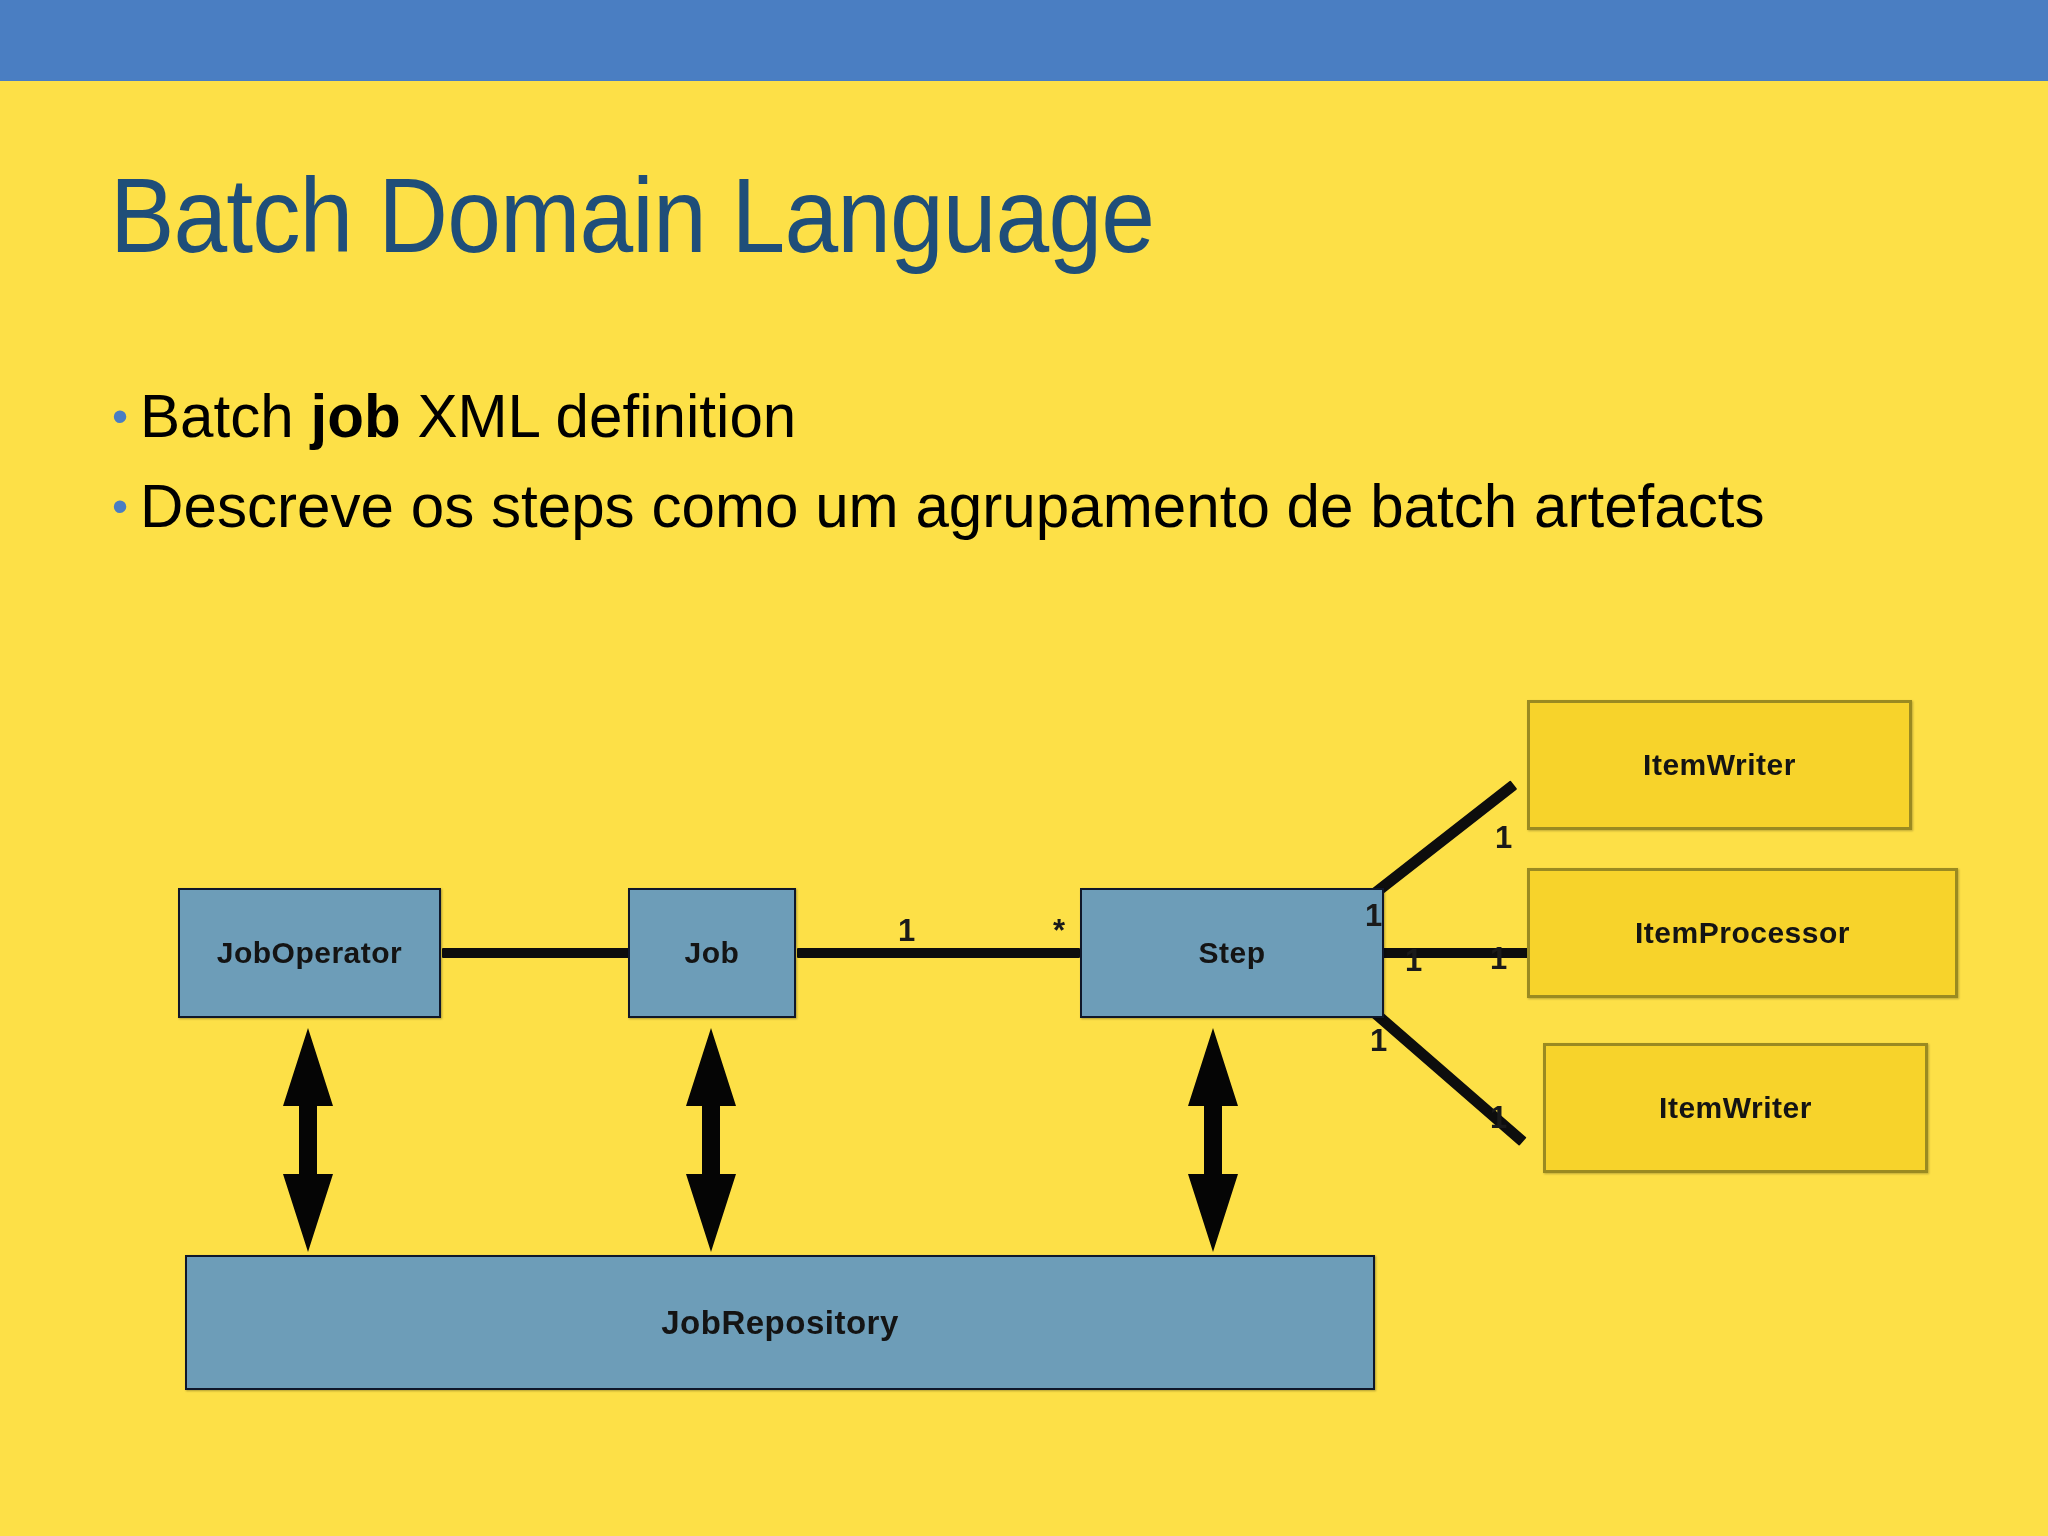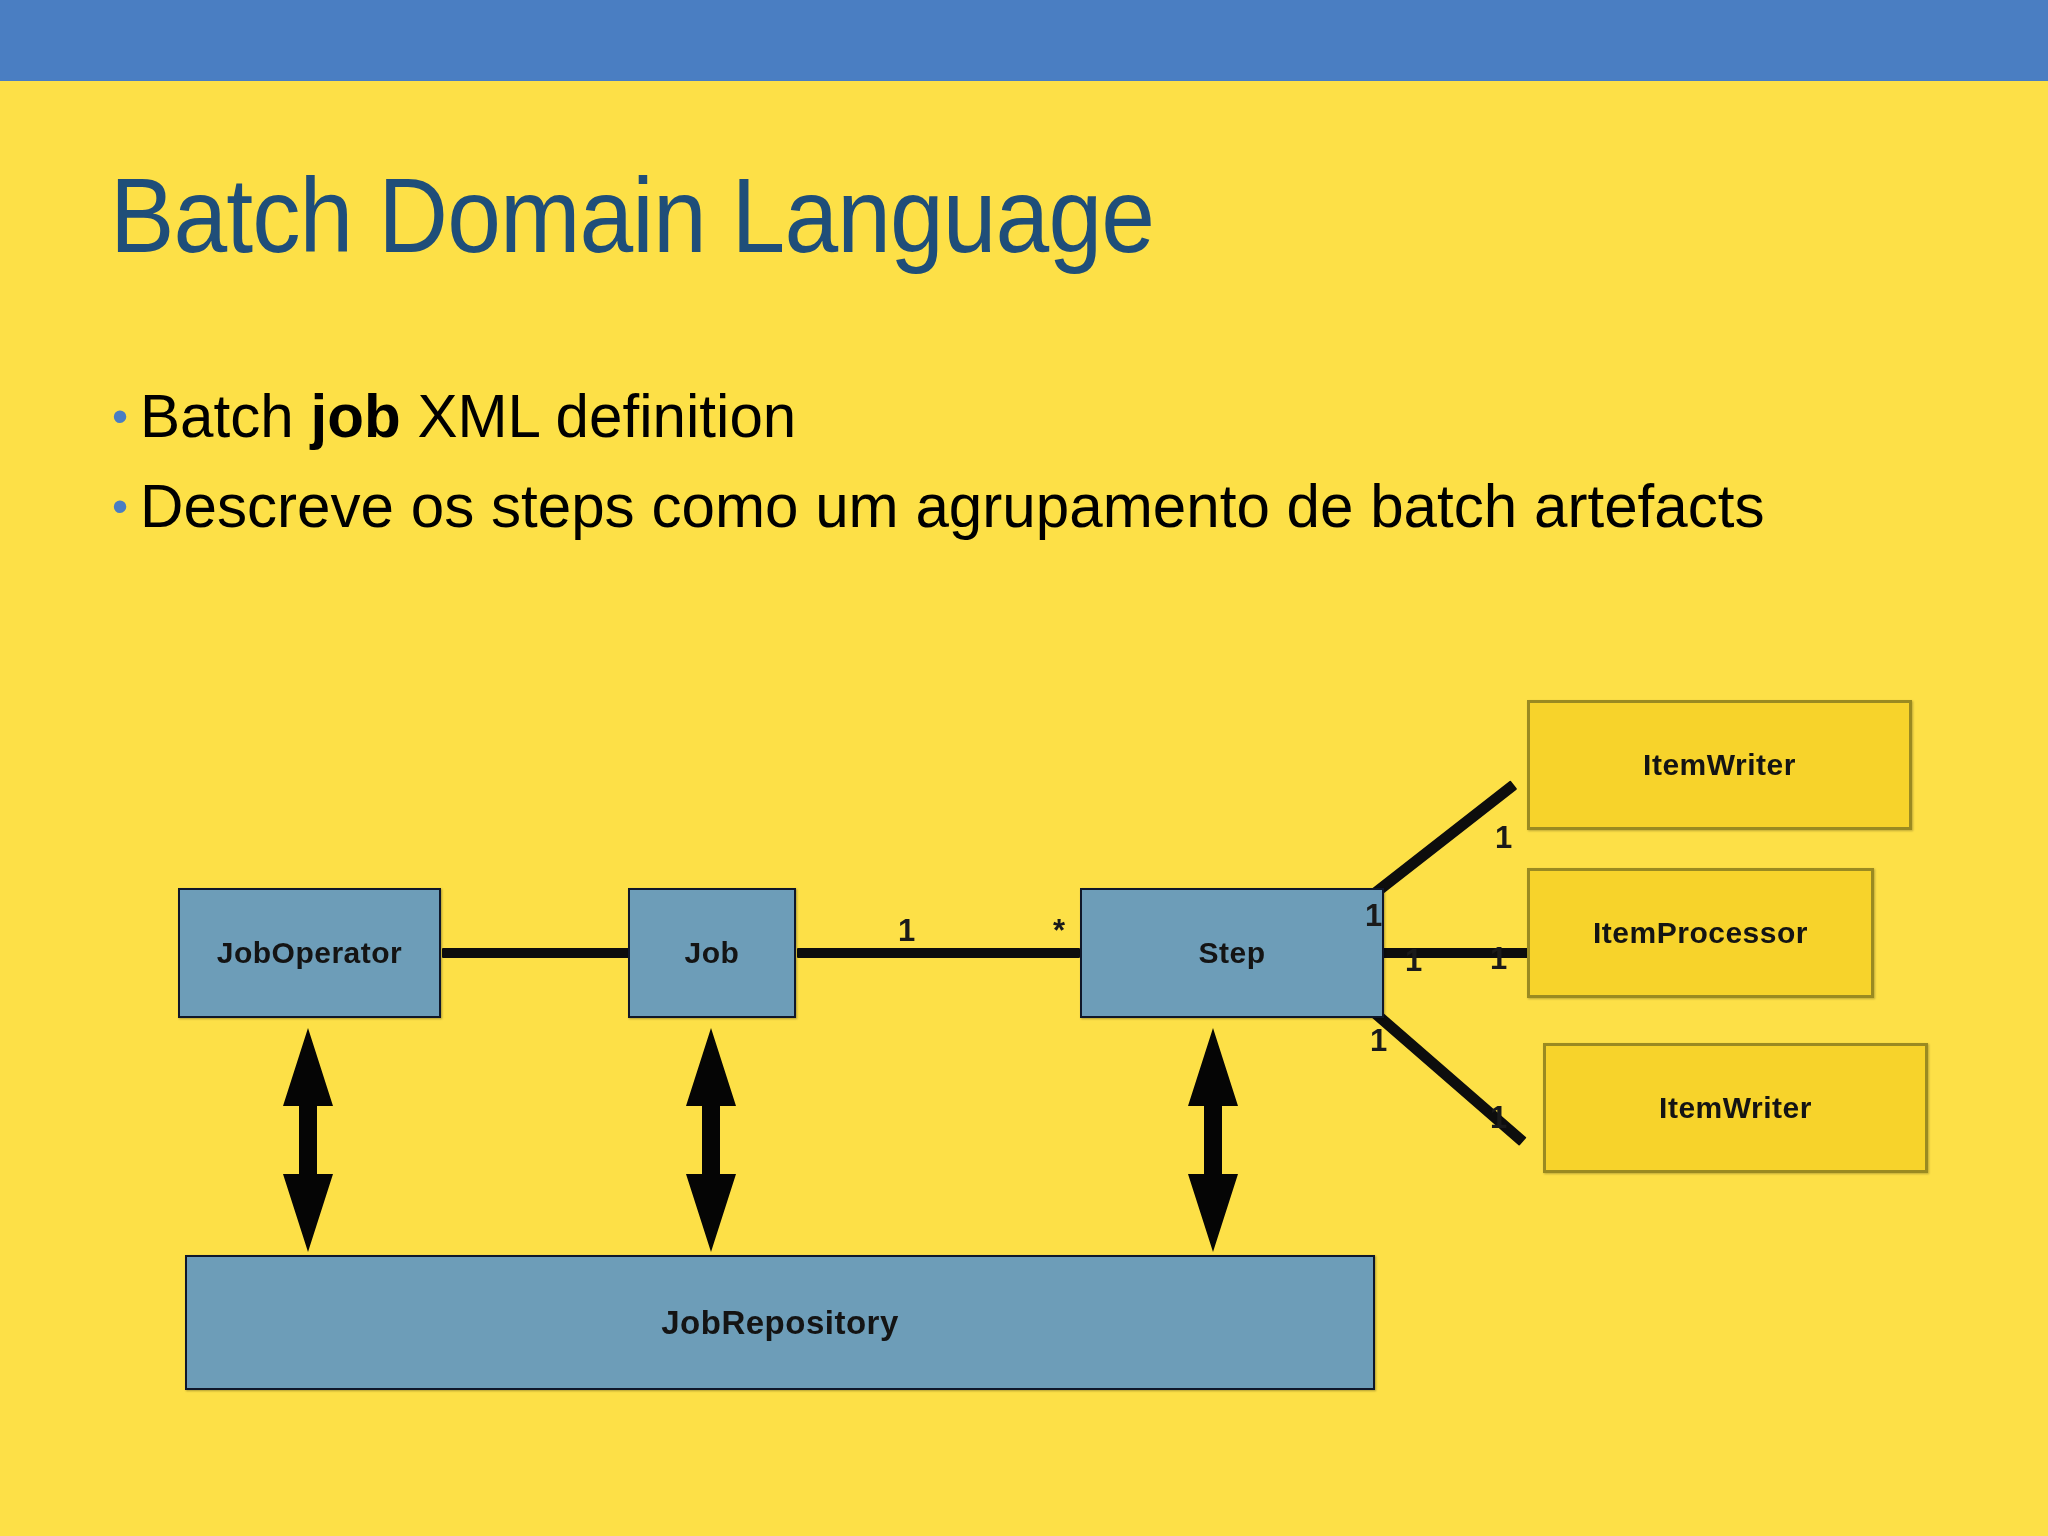--- a/index.html
+++ b/index.html
@@ -105,21 +105,21 @@
     border: 3px solid #9A8A21;
     box-shadow: 1px 1px 2px rgba(0,0,0,0.25);
   }
 
   
   #node-joboperator { left: 178px; top: 248px; width: 263px; height: 130px; }
   #node-job         { left: 628px; top: 248px; width: 168px; height: 130px; }
   #node-step        { left: 1080px; top: 248px; width: 304px; height: 130px; }
   #node-jobrepository { left: 185px; top: 615px; width: 1190px; height: 135px; font-size: 33px; }
   #node-itemreader    { left: 1527px; top: 60px;  width: 385px; height: 130px; }
-  #node-itemprocessor { left: 1527px; top: 228px; width: 347px; height: 130px; }
+  #node-itemprocessor { left: 1527px; top: 228px; width: 431px; height: 130px; }
   #node-itemwriter    { left: 1543px; top: 403px; width: 385px; height: 130px; }
 
   
   .hline {
     position: absolute;
     background: #0d0d0d;
     height: 10px;
     border-radius: 1px;
   }
   #link-op-job   { left: 442px; top: 308px; width: 188px; }

